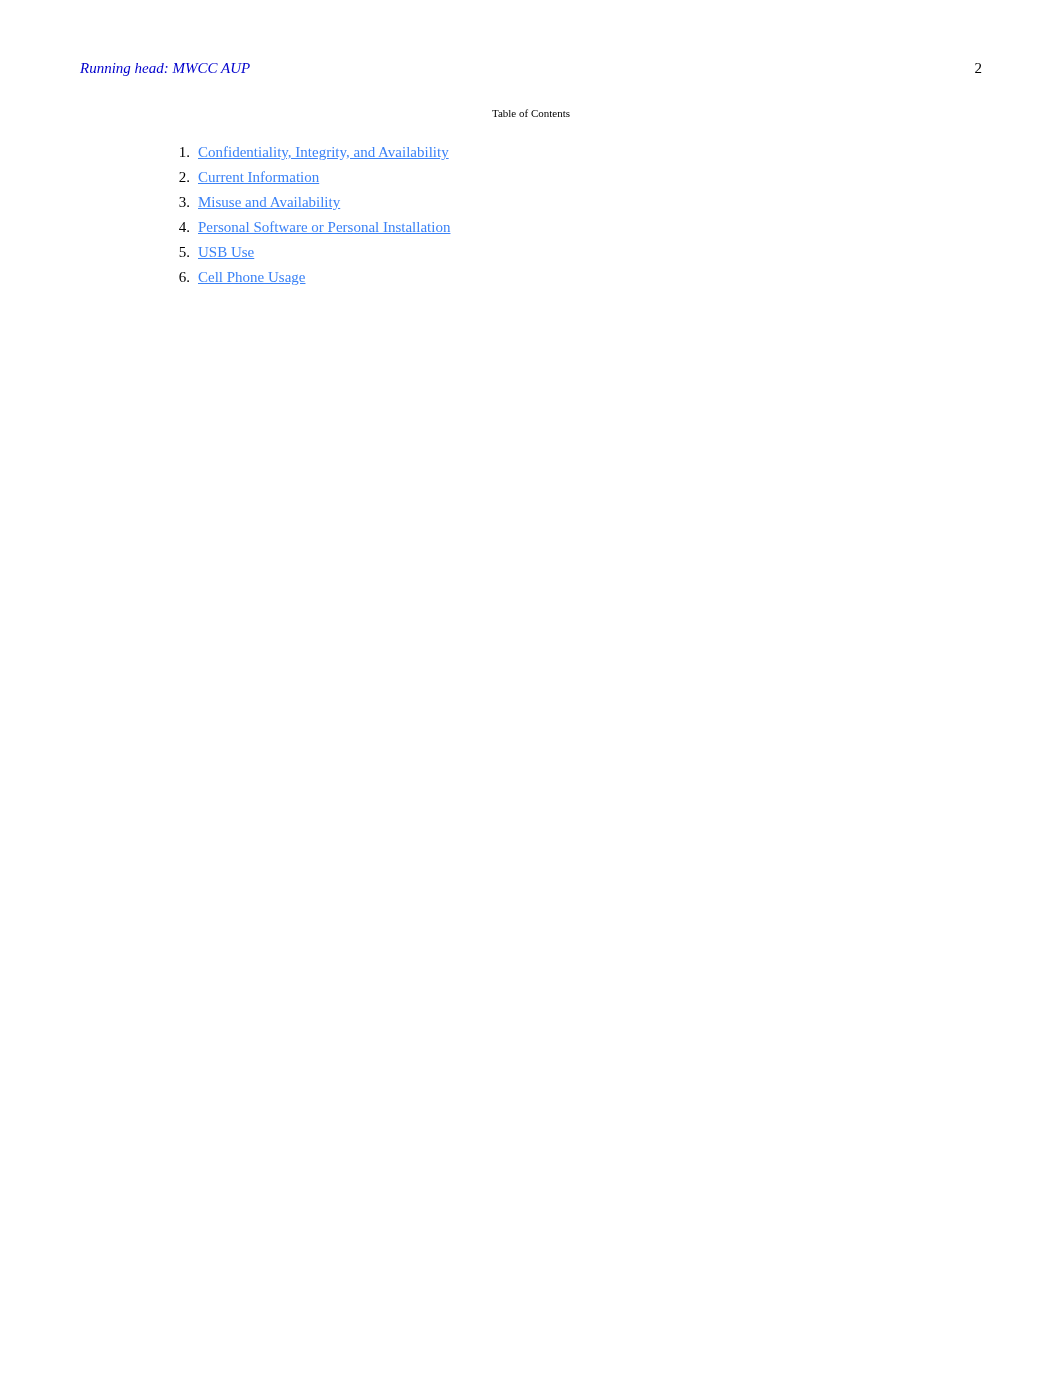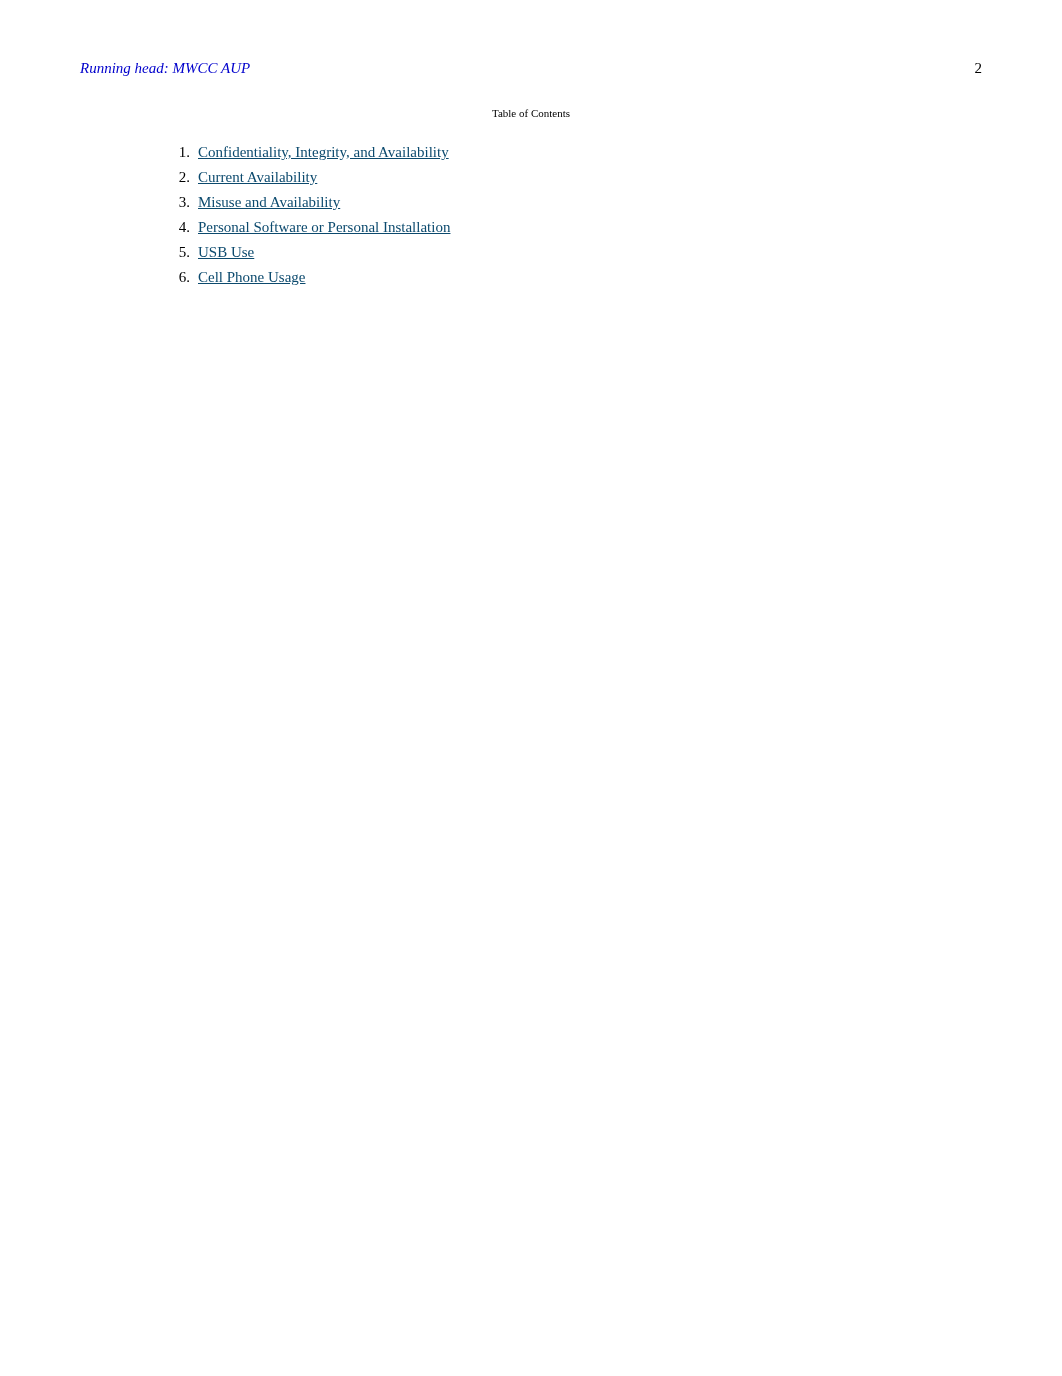--- a/index.html
+++ b/index.html
@@ -63,21 +63,21 @@
     }
 
     .toc-number {
       color: #000000;
       min-width: 30px;
       text-align: right;
       margin-right: 8px;
     }
 
     .toc-link {
-      color: #0c4a6e;
+      color: #3b82f6;
       text-decoration: underline;
       cursor: pointer;
     }
   </style>
 </head>
 <body>
 
 <div class="page">
 
   <div class="header">
@@ -90,21 +90,21 @@
 
   <div class="table-of-contents-title">Table of Contents</div>
 
   <ol class="toc-list">
   <li>
         <span class="toc-number">1.</span>
         <span class="toc-link">Confidentiality, Integrity, and Availability</span>
       </li>
       <li>
         <span class="toc-number">2.</span>
-        <span class="toc-link">Current Availability</span>
+        <span class="toc-link">Current Information</span>
       </li>
       <li>
         <span class="toc-number">3.</span>
         <span class="toc-link">Misuse and Availability</span>
       </li>
       <li>
         <span class="toc-number">4.</span>
         <span class="toc-link">Personal Software or Personal Installation</span>
       </li>
       <li>

